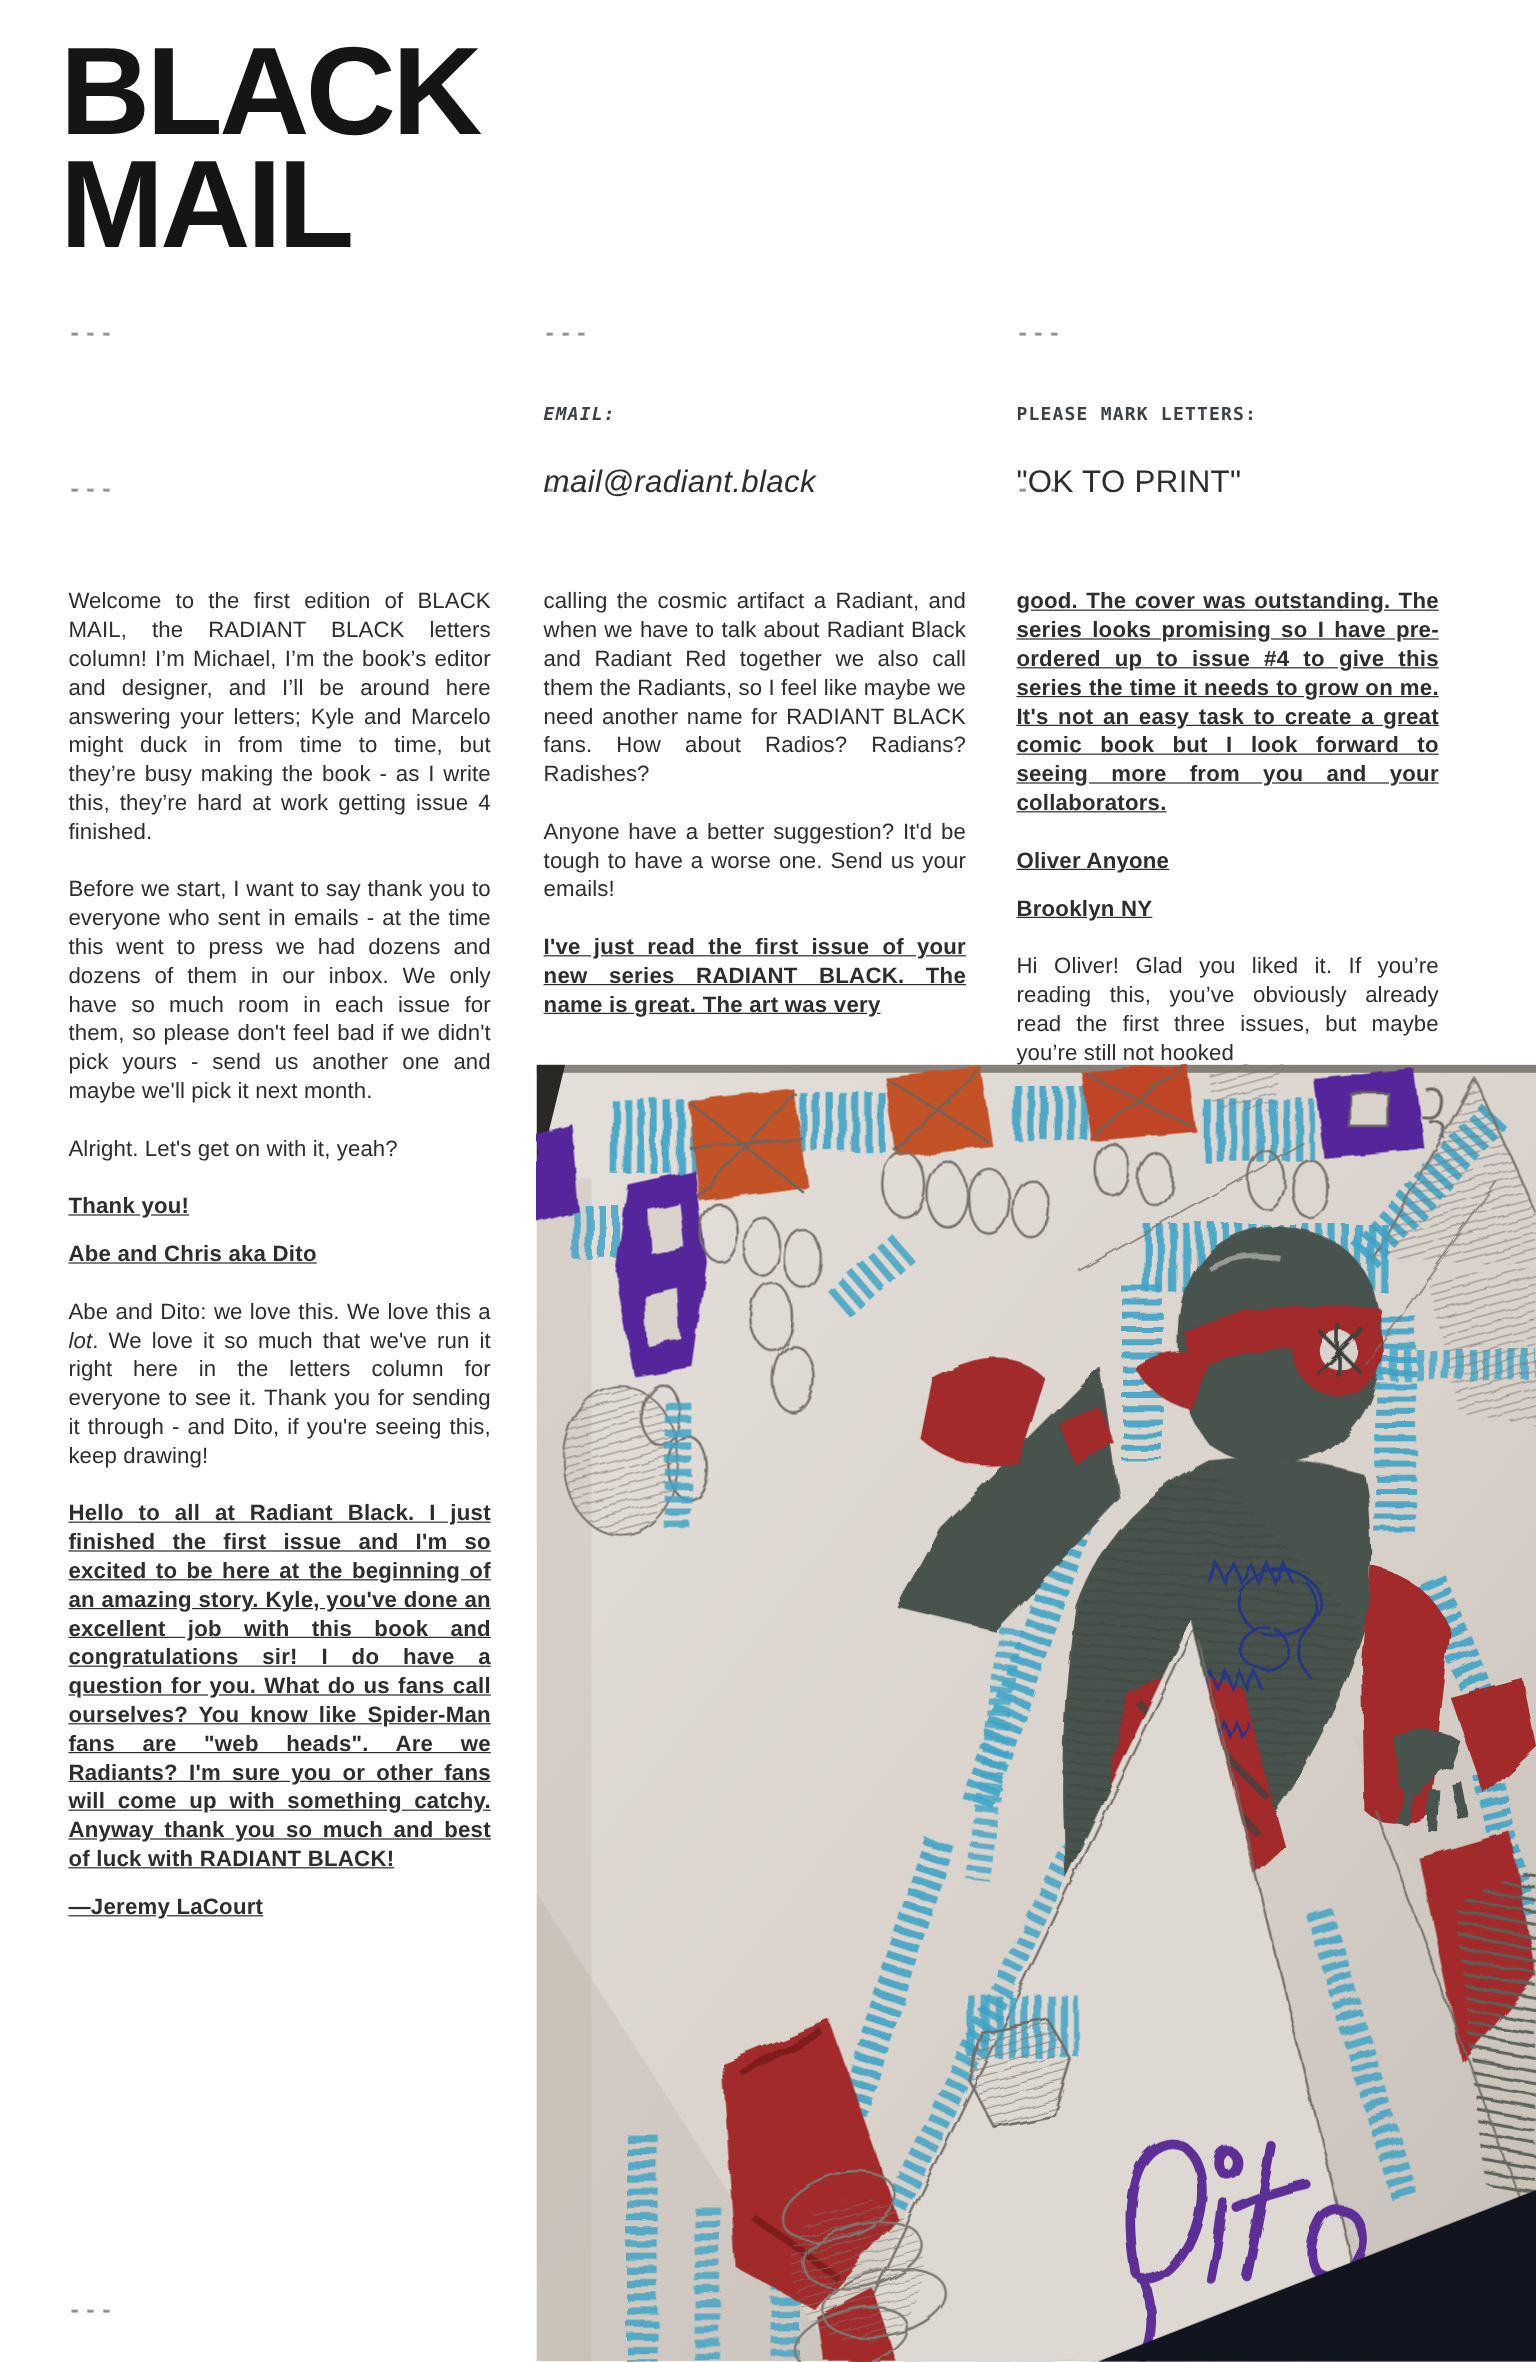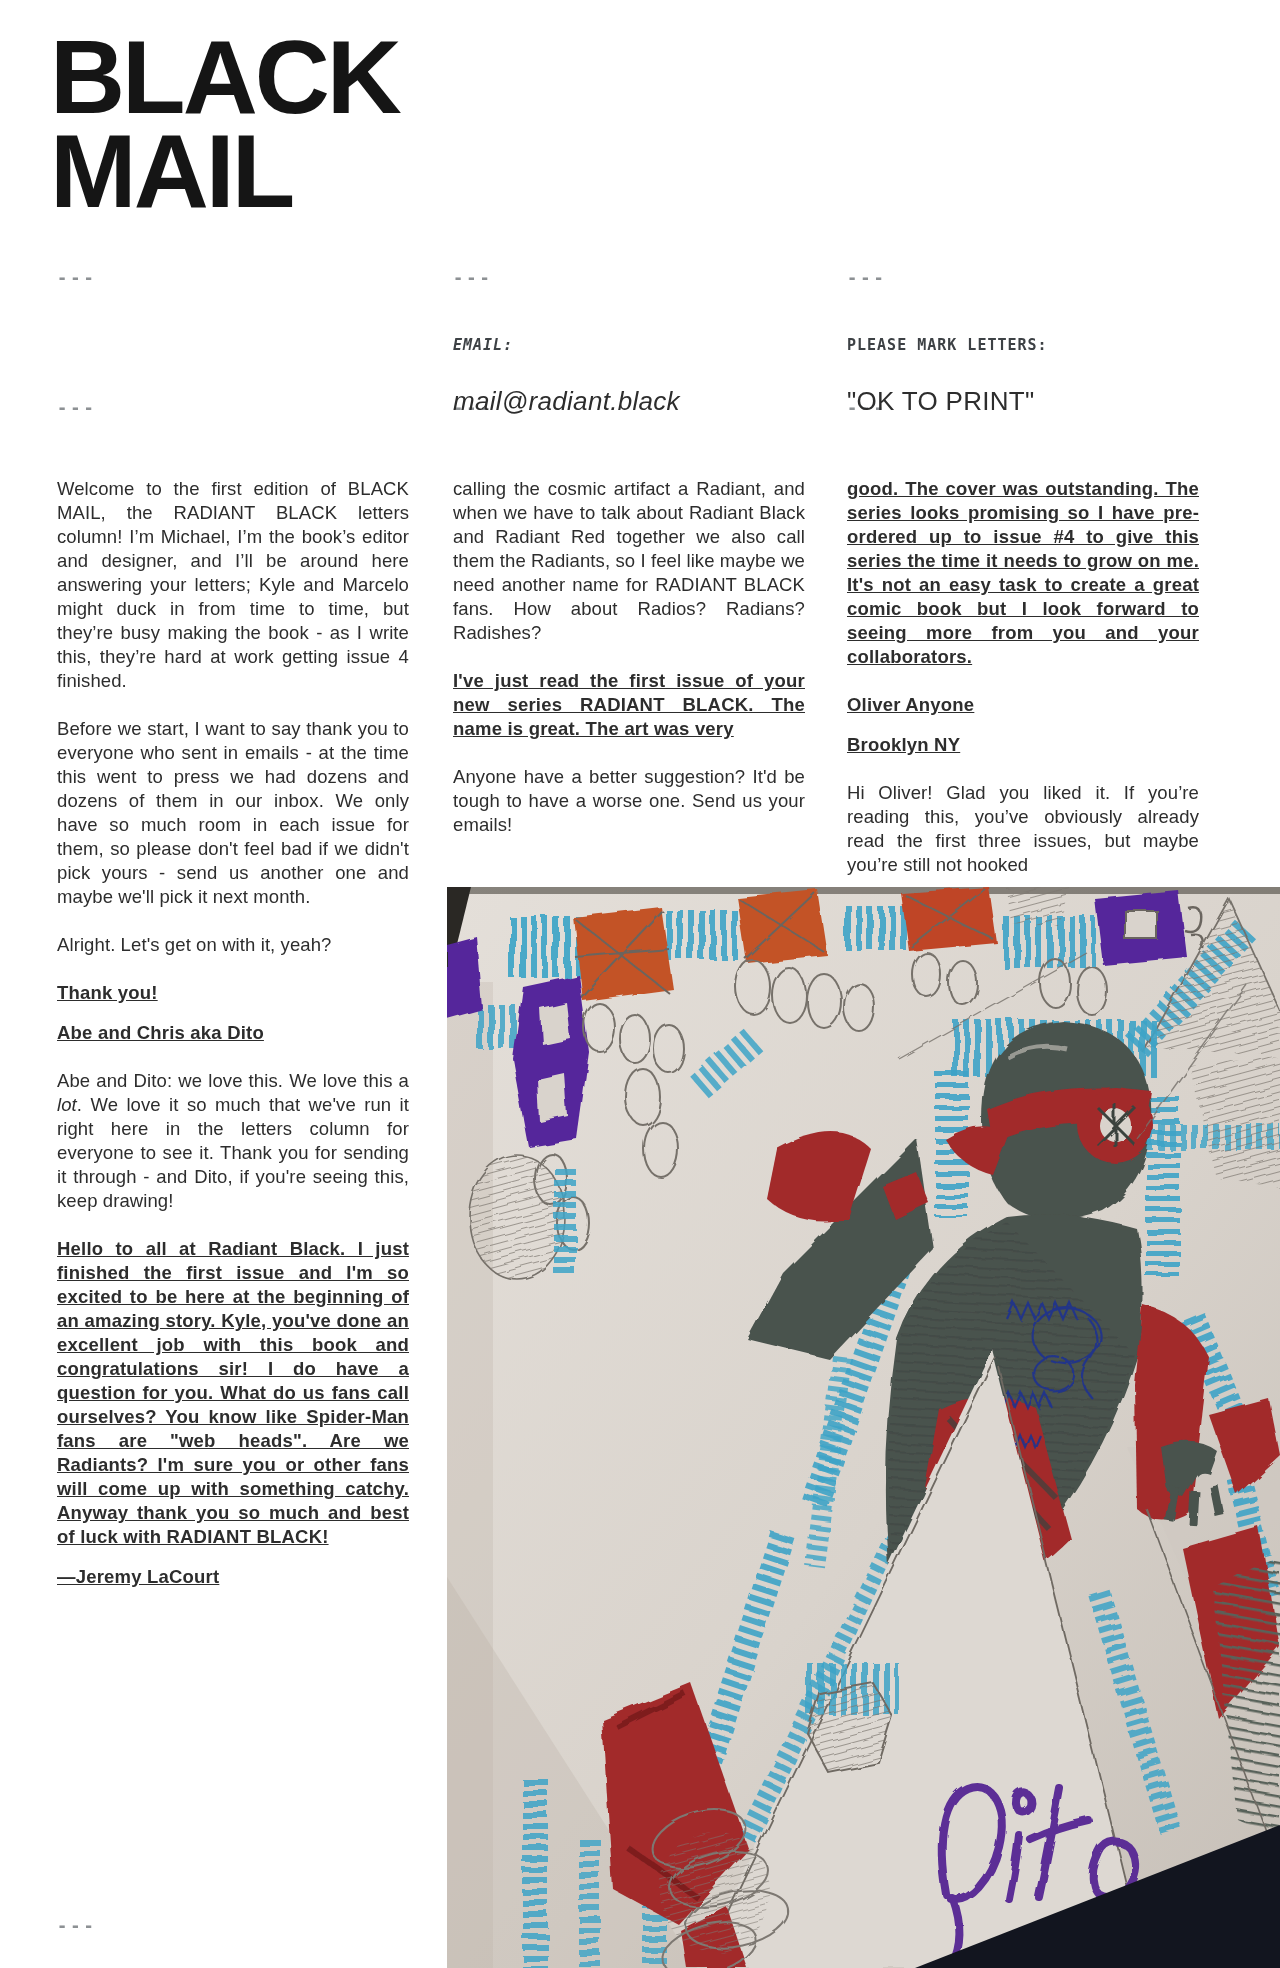--- a/index.html
+++ b/index.html
@@ -27,21 +27,21 @@
   }
   .hvalue{font-size:26px;color:var(--ink);top:362px;letter-spacing:.3px;margin-top:24px;}
   .hc2{left:453px;font-style:italic;} .hc3{left:847px;}
   
   .column{width:352px;top:477px;}
   .column.c1{left:57px;} .column.c2{left:453px;} .column.c3{left:847px;}
   p.para{
     margin:24px 0 0 0;font-size:18.5px;line-height:24px;color:var(--ink);
     text-align:justify;letter-spacing:.1px;hyphens:none;
   }
-  p.para:first-child{margin-top:0;}
+  p.para:first-child{margin-top:12px;}
   p.para.bold{font-weight:bold;letter-spacing:.2px;text-decoration:underline;}
   p.para.flush{margin-top:16px;}
   p.para i{font-style:italic;}
   
   .photo{left:447px;top:887px;width:833px;height:1081px;overflow:hidden;}
   .photo svg{display:block;}
 </style>
 </head>
 <body>
 
@@ -66,22 +66,22 @@
     <p class="para">Before we start, I want to say thank you to everyone who sent in emails - at the time this went to press we had dozens and dozens of them in our inbox. We only have so much room in each issue for them, so please don't feel bad if we didn't pick yours - send us another one and maybe we'll pick it next month.</p>
     <p class="para">Alright. Let's get on with it, yeah?</p>
     <p class="para bold">Thank you!</p>
     <p class="para bold flush">Abe and Chris aka Dito</p>
     <p class="para"><span>Abe and Dito: we love this. We love this a </span><i>lot</i><span>. We love it so much that we've run it right here in the letters column for everyone to see it. Thank you for sending it through - and Dito, if you're seeing this, keep drawing!</span></p>
     <p class="para bold">Hello to all at Radiant Black. I just finished the first issue and I'm so excited to be here at the beginning of an amazing story. Kyle, you've done an excellent job with this book and congratulations sir! I do have a question for you. What do us fans call ourselves? You know like Spider-Man fans are "web heads". Are we Radiants? I'm sure you or other fans will come up with something catchy. Anyway thank you so much and best of luck with RADIANT BLACK!</p>
     <p class="para bold flush">—Jeremy LaCourt</p>
   </div>
 <div class="abs column c2">
     <p class="para">calling the cosmic artifact a Radiant, and when we have to talk about Radiant Black and Radiant Red together we also call them the Radiants, so I feel like maybe we need another name for RADIANT BLACK fans. How about Radios? Radians? Radishes?</p>
+    <p class="para">Anyone have a better suggestion? It'd be tough to have a worse one. Send us your emails!</p>
     <p class="para bold">I've just read the first issue of your new series RADIANT BLACK. The name is great. The art was very</p>
-    <p class="para">Anyone have a better suggestion? It'd be tough to have a worse one. Send us your emails!</p>
   </div>
 <div class="abs column c3">
     <p class="para bold">good. The cover was outstanding. The series looks promising so I have pre-ordered up to issue #4 to give this series the time it needs to grow on me. It's not an easy task to create a great comic book but I look forward to seeing more from you and your collaborators.</p>
     <p class="para bold">Oliver Anyone</p>
     <p class="para bold flush">Brooklyn NY</p>
     <p class="para">Hi Oliver! Glad you liked it. If you’re reading this, you’ve obviously already read the first three issues, but maybe you’re still not hooked</p>
   </div>
 
 <div class="abs photo">
 <svg width="833" height="1081" viewBox="0 0 833 1081" xmlns="http://www.w3.org/2000/svg">

